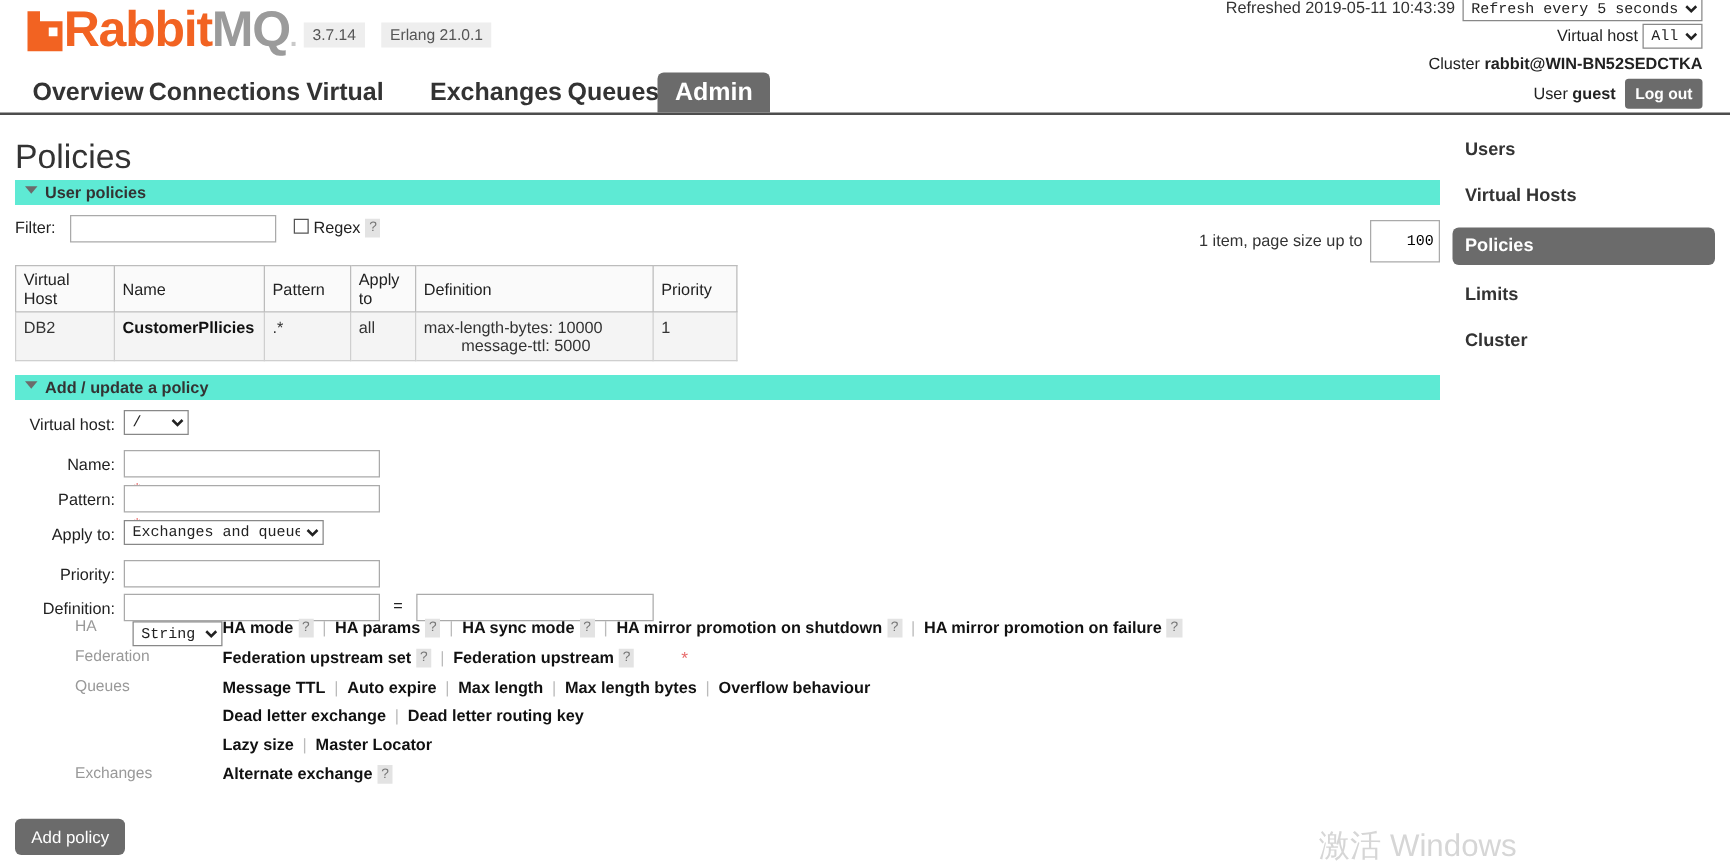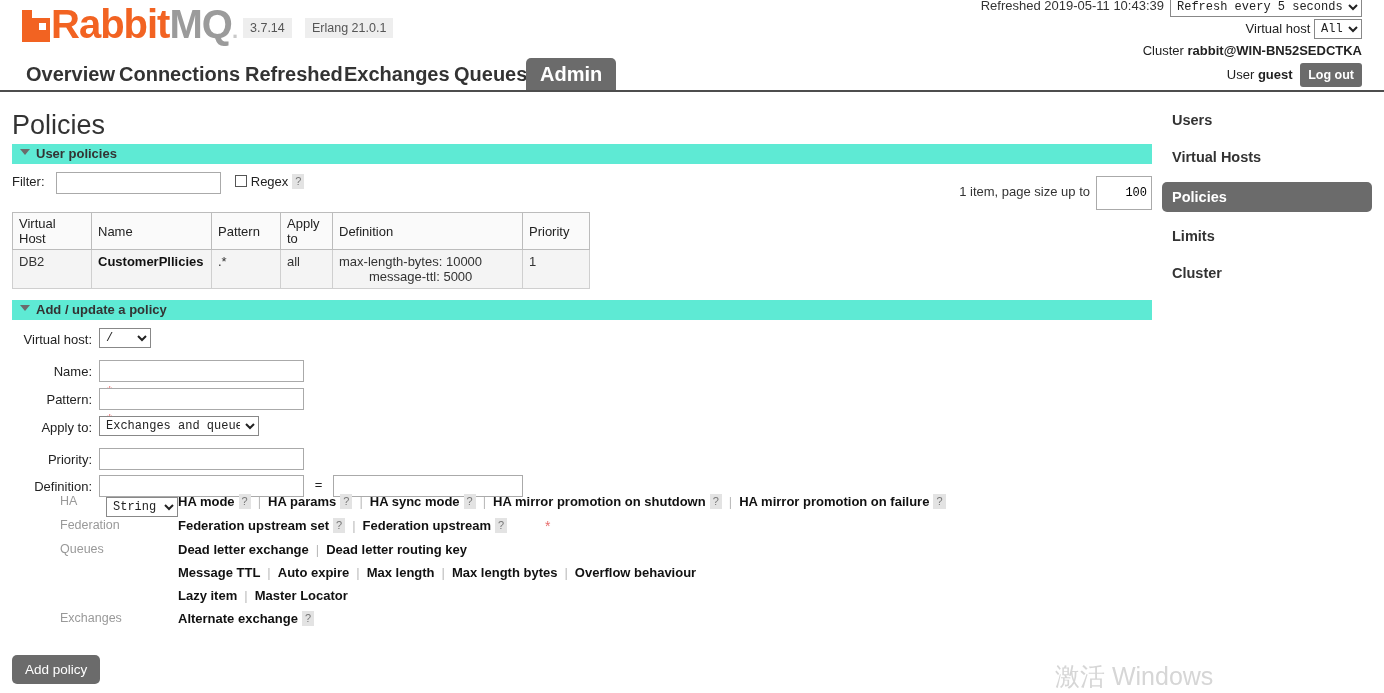--- a/index.html
+++ b/index.html
@@ -219,21 +219,21 @@
         <span>User</span>
         <b>guest</b>
         <span class="logout-btn">Log out</span>
       </div>
     </div>
   </div>
 
   <div class="tabs">
       <div class="tab" style="left: 12px;">Overview</div>
       <div class="tab" style="left: 105px;">Connections</div>
-      <div class="tab" style="left: 231px;">Refreshed</div>
+      <div class="tab" style="left: 231px;">Virtual</div>
       <div class="tab" style="left: 330px;">Exchanges</div>
       <div class="tab" style="left: 440px;">Queues</div>
       <div class="tab active" style="left: 526px;">Admin</div>
     </div>
 
   <div class="page-title">Policies</div>
 
   <div class="section-bar" style="top:144px;">
     <span class="tri"></span><span>User policies</span>
   </div>
@@ -320,23 +320,23 @@
       </div>
       <div class="optrow">
         <div class="optlabel">Federation</div>
         <div class="optitems">
           <div><span class="optlink">Federation upstream set</span><span class="qmark">?</span><span class="sep">|</span><span class="optlink">Federation upstream</span><span class="qmark">?</span></div>
         </div>
       </div>
       <div class="optrow">
         <div class="optlabel">Queues</div>
         <div class="optitems">
+          <div><span class="optlink">Message TTL</span><span class="sep">|</span><span class="optlink">Auto expire</span><span class="sep">|</span><span class="optlink">Max length</span><span class="sep">|</span><span class="optlink">Max length bytes</span><span class="sep">|</span><span class="optlink">Overflow behaviour</span></div>
           <div><span class="optlink">Dead letter exchange</span><span class="sep">|</span><span class="optlink">Dead letter routing key</span></div>
-          <div><span class="optlink">Message TTL</span><span class="sep">|</span><span class="optlink">Auto expire</span><span class="sep">|</span><span class="optlink">Max length</span><span class="sep">|</span><span class="optlink">Max length bytes</span><span class="sep">|</span><span class="optlink">Overflow behaviour</span></div>
-          <div><span class="optlink">Lazy item</span><span class="sep">|</span><span class="optlink">Master Locator</span></div>
+          <div><span class="optlink">Lazy size</span><span class="sep">|</span><span class="optlink">Master Locator</span></div>
         </div>
       </div>
       <div class="optrow">
         <div class="optlabel">Exchanges</div>
         <div class="optitems">
           <div><span class="optlink">Alternate exchange</span><span class="qmark">?</span></div>
         </div>
       </div>
     </div>
 

